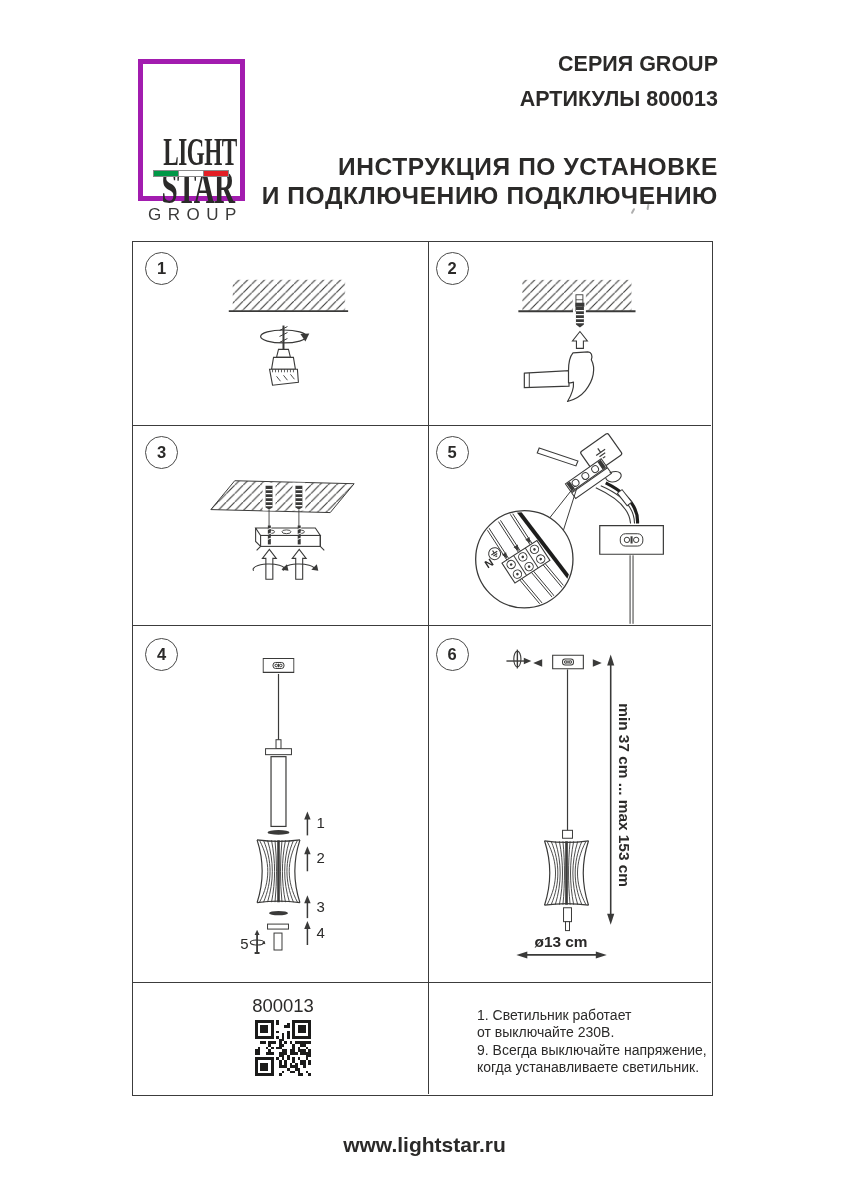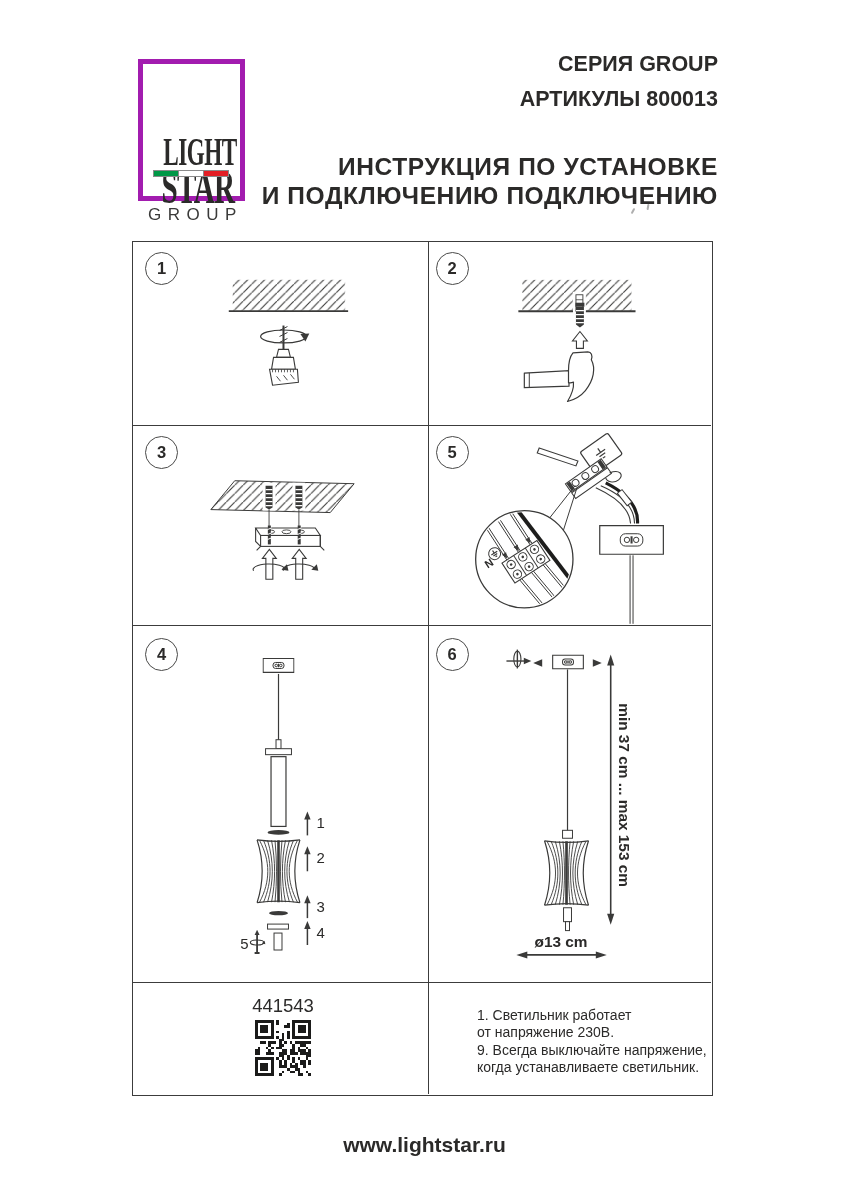--- a/index.html
+++ b/index.html
@@ -373,21 +373,21 @@
         <g>
           <text x="133" y="323" font-size="15.5" font-weight="bold" text-anchor="middle">ø13 cm</text>
           <line class="ln" x1="96" y1="330.5" x2="171" y2="330.5" stroke-width="1.6"></line>
           <polygon class="fl" points="88,330.5 99,327 99,334"></polygon>
           <polygon class="fl" points="179,330.5 168,327 168,334"></polygon>
         </g>
       </svg>
     </div>
 
     <div class="cell c7">
-      <div class="qr-label">441543</div>
+      <div class="qr-label">800013</div>
       <svg id="qr" width="56" height="56" viewBox="0 0 21 21" shape-rendering="crispEdges" style="position:absolute;left:122px;top:37px">
           <rect x="0" y="0" width="1" height="1" fill="#1b1b1a"></rect>
           <rect x="1" y="0" width="1" height="1" fill="#1b1b1a"></rect>
           <rect x="2" y="0" width="1" height="1" fill="#1b1b1a"></rect>
           <rect x="3" y="0" width="1" height="1" fill="#1b1b1a"></rect>
           <rect x="4" y="0" width="1" height="1" fill="#1b1b1a"></rect>
           <rect x="5" y="0" width="1" height="1" fill="#1b1b1a"></rect>
           <rect x="6" y="0" width="1" height="1" fill="#1b1b1a"></rect>
           <rect x="8" y="0" width="1" height="1" fill="#1b1b1a"></rect>
           <rect x="14" y="0" width="1" height="1" fill="#1b1b1a"></rect>
@@ -591,21 +591,21 @@
           <rect x="9" y="20" width="1" height="1" fill="#1b1b1a"></rect>
           <rect x="16" y="20" width="1" height="1" fill="#1b1b1a"></rect>
           <rect x="17" y="20" width="1" height="1" fill="#1b1b1a"></rect>
           <rect x="20" y="20" width="1" height="1" fill="#1b1b1a"></rect>
         </svg>
     </div>
 
     <div class="cell c8">
       <div class="notes">
         <div>1. Светильник работает</div>
-        <div>от напряжение 230В.</div>
+        <div>от выключайте 230В.</div>
         <div>9. Всегда выключайте напряжение,</div>
         <div>когда устанавливаете светильник.</div>
       </div>
     </div>
   </div>
 
   <div class="footer">www.lightstar.ru</div>
 </div>
 
 </body></html>

